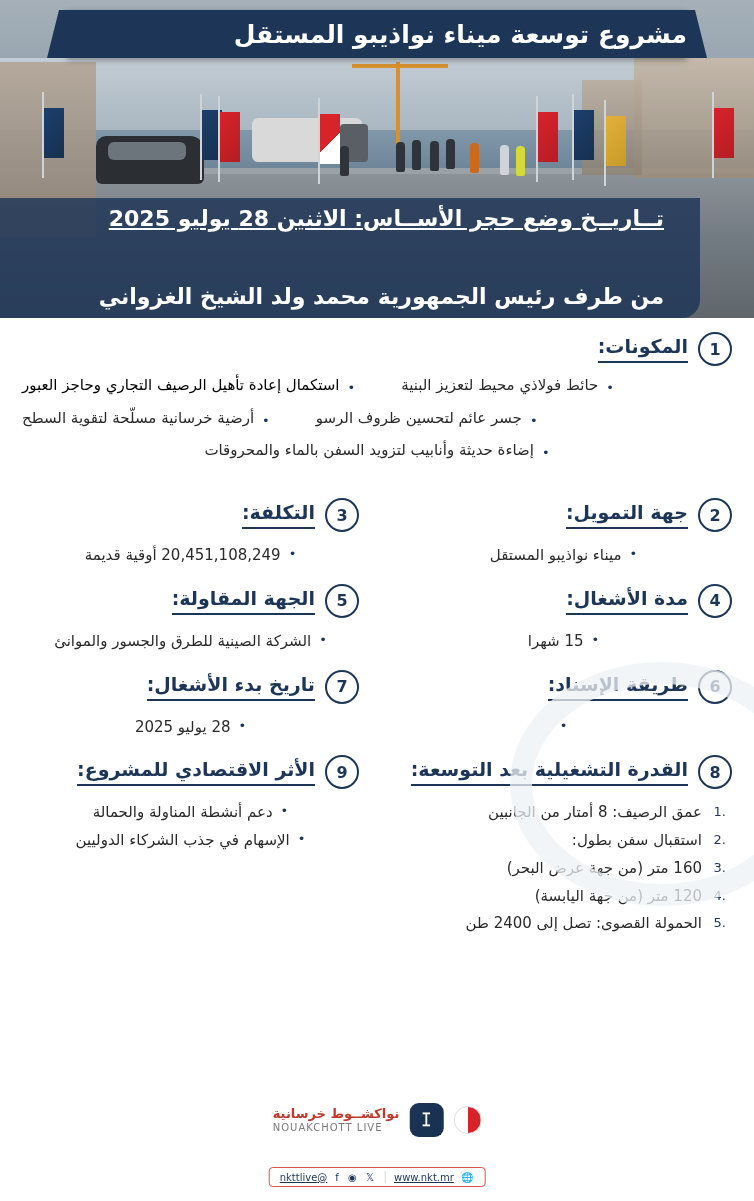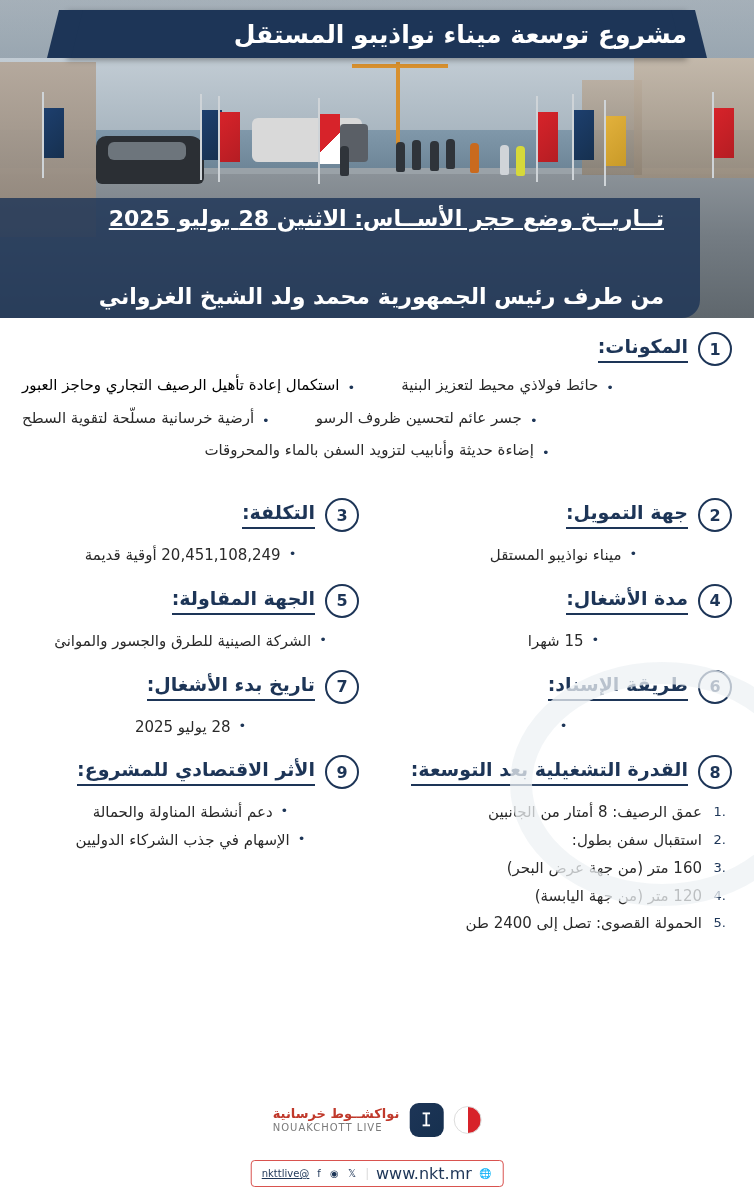--- a/index.html
+++ b/index.html
@@ -124,21 +124,21 @@
   .logo-ar{color:#c0392b;font-size:13px;font-weight:bold;}
   .logo-en{color:#7a7a7a;font-size:10px;letter-spacing:1px;}
   .logo-mr{width:26px;height:26px;border-radius:50%;
     background:conic-gradient(#d7232a 0 50%, #ffffff 50% 100%);border:1px solid #ddd;}
   .social-bar{
     position:absolute;left:50%;transform:translateX(-50%);bottom:14px;
     display:flex;align-items:center;gap:8px;
     border:1px solid #d9534f;border-radius:4px;padding:3px 10px;
     background:#fff;
   }
-  .social-bar .site{color:#1d3557;font-size:16px;}
+  .social-bar .site{color:#1d3557;font-size:10px;text-decoration:underline;}
   .social-bar .divider{width:1px;height:12px;background:#d9d9d9;}
   .social-bar .icons{color:#1d3557;font-size:10px;letter-spacing:3px;}
   .social-bar .handle{color:#1d3557;font-size:10px;text-decoration:underline;}
 </style>
 </head>
 <body>
 
 <div class="hero">
   <div class="photo">
     <div class="band-sky"></div>

